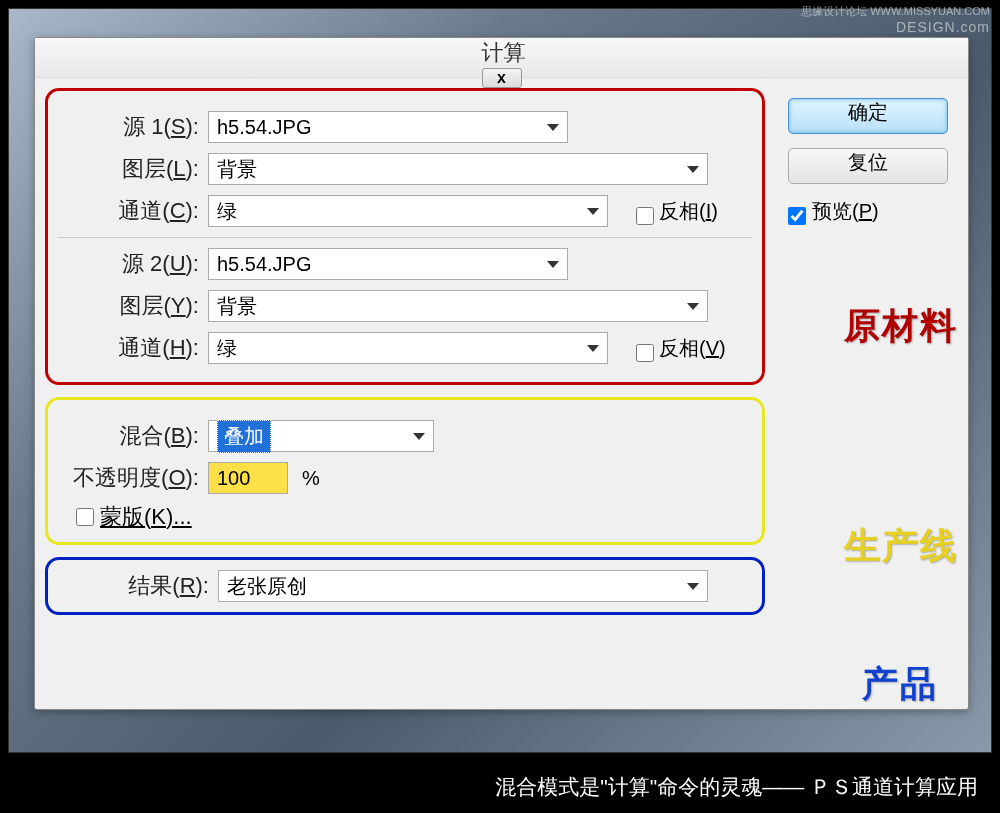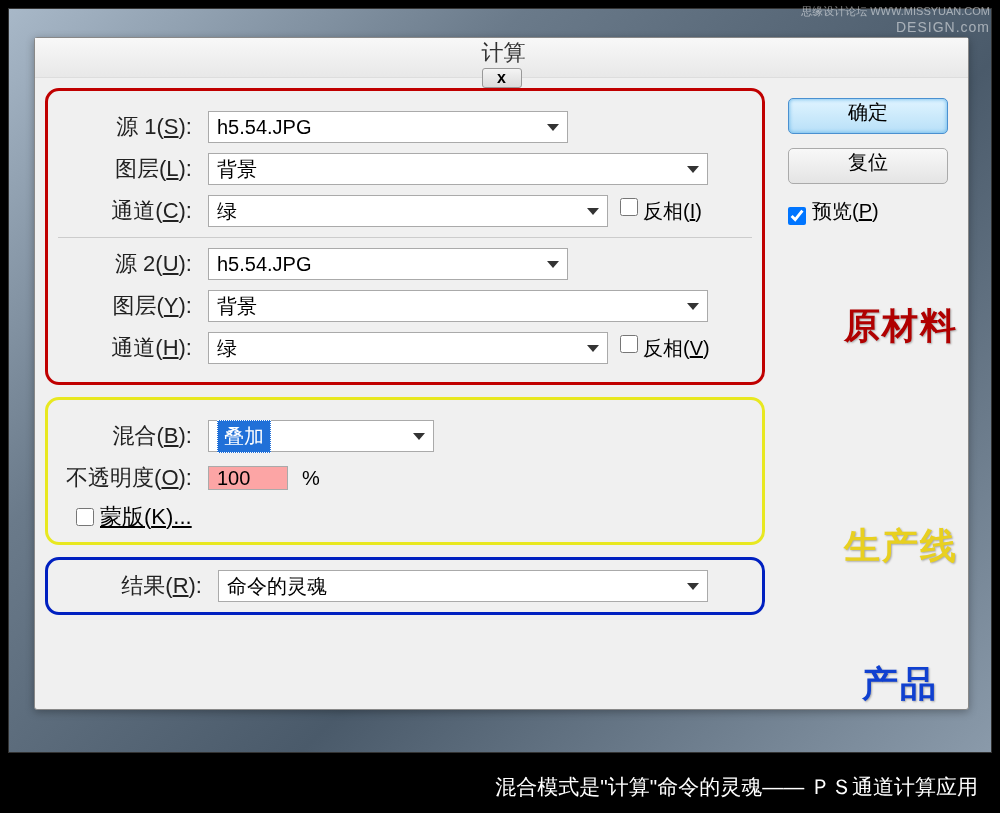--- a/index.html
+++ b/index.html
@@ -108,21 +108,21 @@
       display: flex;
       align-items: center;
       margin: 6px 0;
       height: 36px;
     }
     .field-label {
       width: 150px;
       text-align: right;
       font-size: 22px;
       color: #222;
-      padding-right: 16px;
+      padding-right: 9px;
     }
     .field-label-short { width: 150px; }
     .dropdown {
       height: 32px;
       background: #fff;
       border: 1px solid #aaa;
       display: flex; align-items: center;
       padding: 0 8px;
       font-size: 20px;
       position: relative;
@@ -135,28 +135,28 @@
       border-right: 6px solid transparent;
       border-top: 7px solid #333;
     }
     .dropdown.selected-blue .dd-text {
       background: #2070d8;
       color: #fff;
       padding: 2px 6px;
       border: 1px dotted #fff;
     }
     .invert {
-      display: flex; align-items: flex-start;
-      margin-left: 12px;
+      display: flex; align-items: flex-end;
+      margin-left: 28px;
       font-size: 20px;
     }
     .invert input { width: 18px; height: 18px; margin-right: 5px; }
     .text-input {
-      height: 24px; width: 80px;
-      background: #fca5a5; border: 1px solid #aaa;
+      height: 32px; width: 80px;
+      background: #fde047; border: 1px solid #aaa;
       font-size: 20px; padding: 0 8px;
       display: flex; align-items: center;
     }
     .pct { margin-left: 14px; font-size: 20px; }
     .mask-row {
       display: flex; align-items: center;
       font-size: 22px; padding-left: 18px;
       margin-top: 6px;
       text-decoration: underline;
     }
@@ -286,21 +286,21 @@
           <div class="mask-row">
             <input type="checkbox" style="">
             <span>蒙版(<span class="underline">K</span>)...</span>
           </div>
         </div>
 
         <div class="group-box box-blue">
           <div class="field-row" style="margin:0">
             <div class="field-label" style="width:160px">结果(<span class="underline">R</span>):</div>
             <div class="dropdown" style="width:490px">
-              <span class="dd-text">命令的灵魂</span>
+              <span class="dd-text">老张原创</span>
               <span class="arrow"></span>
             </div>
           </div>
         </div>
 
       </div>
 
       <div class="right-column">
         <div class="btn btn-ok">
           <span>确定</span>

